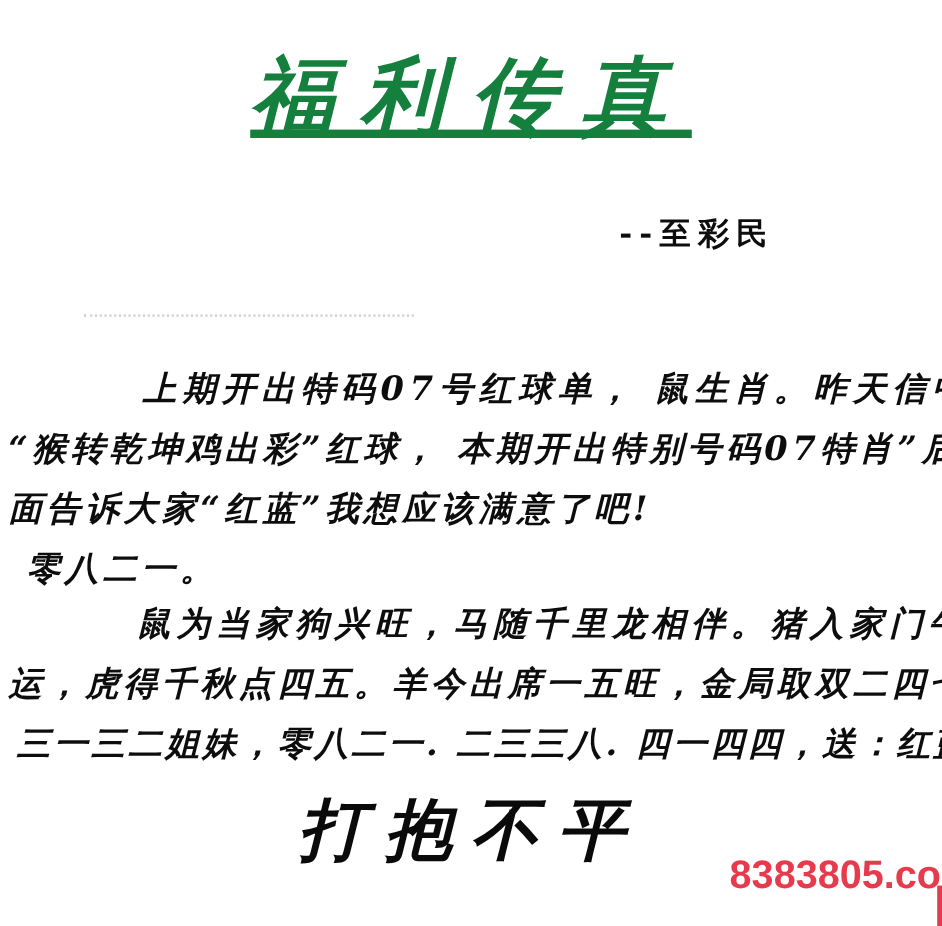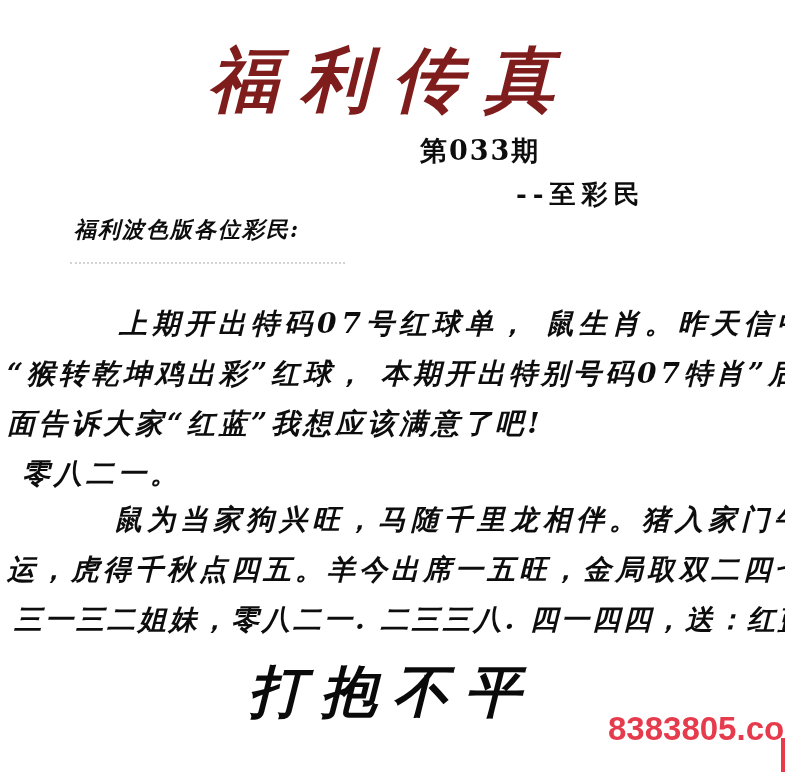--- a/index.html
+++ b/index.html
@@ -21,21 +21,22 @@
   
   .masthead {
     top: 34px;
     left: 0;
     width: 785px;
     text-align: center;
     font-size: 70px;
     font-weight: bold;
     font-style: italic;
     letter-spacing: 22px;
-    color: #7f1d1d;
+    color: #15803d;
+    text-decoration: underline;
   }
 
   
   .sub-left {
     top: 131px;
     left: 116px;
     font-size: 27px;
     font-weight: bold;
     font-style: italic;
     letter-spacing: 4px;
@@ -117,25 +118,23 @@
     height: 34px;
   }
 </style>
 </head>
 <body>
 
 <div id="page">
 
   <div class="abs masthead">福利传真</div>
 
-  <div class="abs issue">第033期</div>
 
   <div class="abs dedication">--至彩民</div>
 
-  <div class="abs greeting">福利波色版各位彩民:</div>
 
   <div class="abs scan-dots"></div>
 
   <div class="abs body-line line-1">上期开出特码07号红球单， 鼠生肖。昨天信中提供</div>
   <div class="abs body-line line-2">“猴转乾坤鸡出彩”红球， 本期开出特别号码07特肖”后</div>
   <div class="abs body-line line-3">面告诉大家“红蓝”我想应该满意了吧!</div>
   <div class="abs body-line line-4">零八二一。</div>
   <div class="abs body-line line-5">鼠为当家狗兴旺，马随千里龙相伴。猪入家门牛有</div>
   <div class="abs body-line line-6">运，虎得千秋点四五。羊今出席一五旺，金局取双二四七。</div>
   <div class="abs body-line line-7">三一三二姐妹，零八二一. 二三三八. 四一四四，送：红蓝</div>

